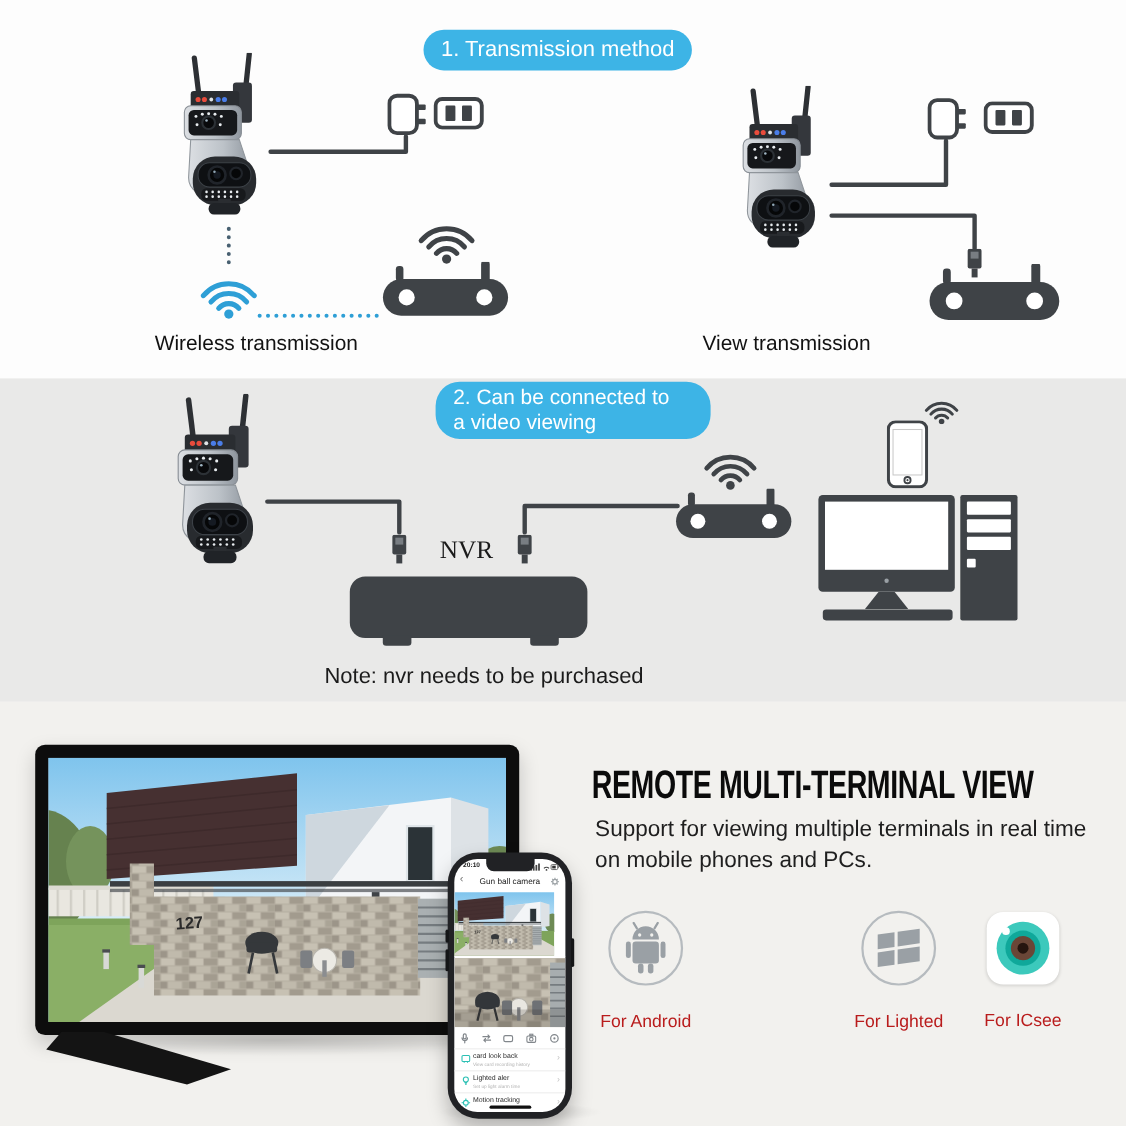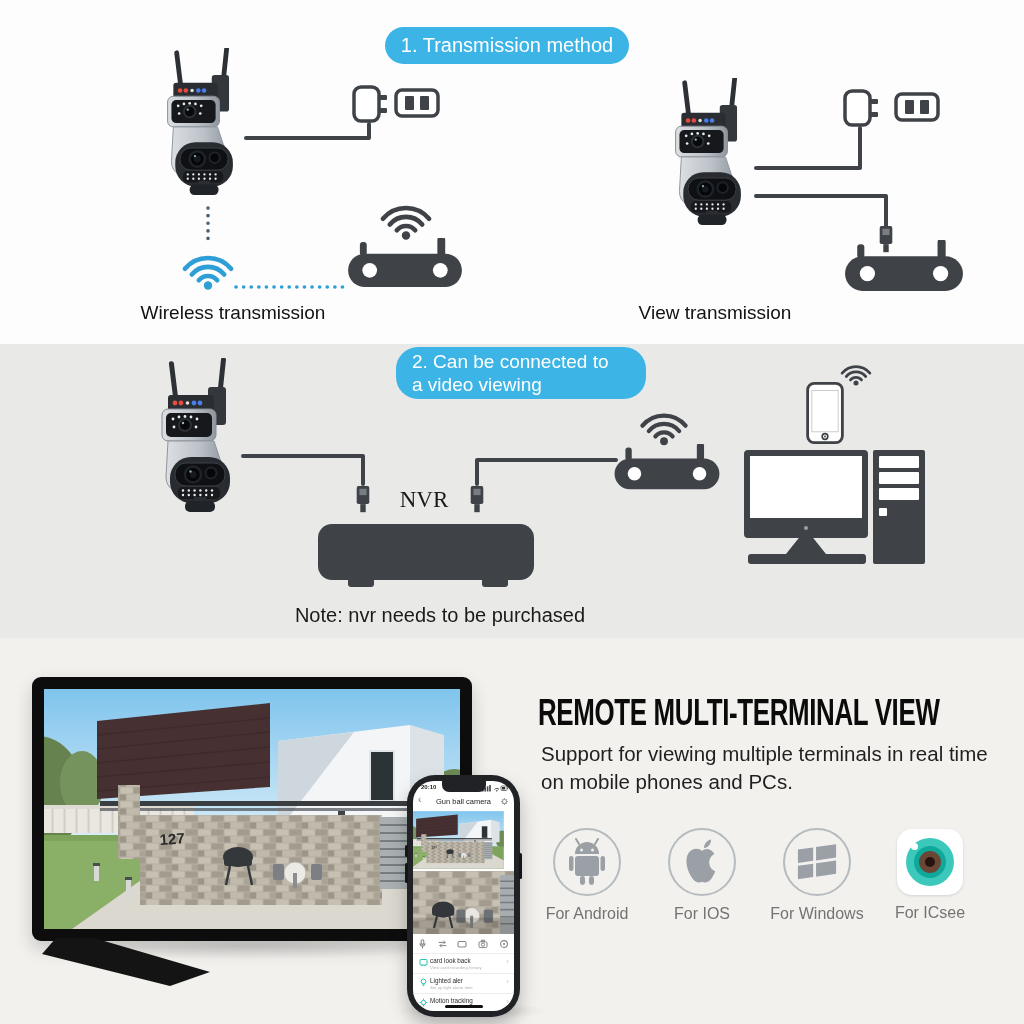--- a/index.html
+++ b/index.html
@@ -15,21 +15,21 @@
   .pill2{padding-left:16px;font-size:19px;line-height:23px;}
   .caption{font-size:19px;color:#121212;text-align:center;}
   .note{font-size:20px;color:#1b1b1b;text-align:center;}
   .nvrlabel{font-size:23px;color:#1b1b1b;text-align:center;font-family:Liberation Serif, serif;}
   .wire{stroke:var(--device_dark);stroke-width:4;fill:none;stroke-linejoin:round;stroke-linecap:round;}
   .dotted{fill:none;stroke-width:3.6;stroke-linecap:round;stroke-dasharray:0.1 7.5;}
   .heading{font-weight:bold;font-size:36px;letter-spacing:-0.5px;color:var(--heading_black);white-space:nowrap;transform:scaleX(.72);transform-origin:left top;}
   .subheading{font-size:20.5px;line-height:28px;color:#1f1f1f;}
   .platform-col{position:absolute;width:100px;text-align:center;}
   .platform-circle{width:68px;height:68px;border:2.5px solid #b6bbbf;border-radius:50%;margin:0 auto;display:flex;align-items:center;justify-content:center;}
-  .platform-label{margin-top:9px;font-size:16px;color:#737373;}
+  .platform-label{margin-top:25px;font-size:16px;color:#b91c1c;}
   .icsee-tile{width:66px;height:66px;background:#fff;border-radius:15px;margin:1px auto 0;position:relative;box-shadow:0 1px 3px rgba(0,0,0,.13);}
   .cc{position:absolute;border-radius:50%;}
   
   #tv{left:32px;top:677px;width:440px;height:264px;background:#0d0d0d;border-radius:9px;position:absolute;box-shadow:0 8px 18px rgba(0,0,0,.18);}
   #tv-screen{position:absolute;left:12px;top:12px;width:416px;height:240px;overflow:hidden;background:#9fd0ee;}
   
   #phone{left:407px;top:775px;width:113px;height:242px;background:#212225;border-radius:28px;padding:6px;position:absolute;box-shadow:0 10px 18px rgba(0,0,0,.25);}
   #phone-screen{position:relative;width:101px;height:230px;background:#fff;border-radius:21px;overflow:hidden;}
   .notch{position:absolute;left:50%;transform:translateX(-50%);top:0;width:44px;height:11px;background:#212225;border-radius:0 0 7px 7px;z-index:5;}
   .sidebtn{position:absolute;width:3px;background:#141517;border-radius:2px;}
@@ -352,42 +352,33 @@
         <rect x="10" y="18" width="24" height="20" rx="3"></rect>
         <rect x="4" y="18" width="4.5" height="15" rx="2.2"></rect>
           <rect x="35.5" y="18" width="4.5" height="15" rx="2.2"></rect>
         <rect x="15" y="38" width="5" height="9" rx="2.4"></rect>
           <rect x="24" y="38" width="5" height="9" rx="2.4"></rect>
       </svg>
     </div>
     <div class="platform-label">For Android</div>
   </div>
 
-  <div class="platform-col" style="left:652px;top:828px">
-    <div class="platform-circle">
-      <svg width="40" height="46" viewBox="0 0 40 46" fill="#9aa0a5">
-        <path d="M22,9 C22,4.5 25.5,1 29,0.5 C29.3,5 26,8.8 22,9 Z"></path>
-        <path d="M20,12 C17,8.5 10,8.8 6.5,14 C2,21 5.5,33 10.5,39.5 C13,42.8 16.5,44.5 20,42.8 C23.5,44.5 27,42.8 29.5,39.5 C31,37.5 32.3,35 33.2,32.3 C29,30.5 26.8,26.5 27.3,22.3 C27.7,19 29.6,16.4 32.4,14.9 C29.5,9.5 23,8.6 20,12 Z"></path>
-      </svg>
-    </div>
-    <div class="platform-label">For IOS</div>
-  </div>
 
   <div class="platform-col" style="left:767px;top:828px">
     <div class="platform-circle">
       <svg width="42" height="42" viewBox="0 0 44 44">
         <g transform="translate(2,9) skewY(-8)" fill="#9aa0a5">
           <rect x="0" y="0" width="16" height="14"></rect>
           <rect x="19" y="0" width="21" height="14"></rect>
           <rect x="0" y="17" width="16" height="14"></rect>
           <rect x="19" y="17" width="21" height="14"></rect>
         </g>
       </svg>
     </div>
-    <div class="platform-label">For Windows</div>
+    <div class="platform-label">For Lighted</div>
   </div>
 
   <div class="platform-col" style="left:880px;top:828px">
     <div class="icsee-tile">
       <div class="cc" style="left:9px;top:9px;width:48px;height:48px;background:var(--icsee_teal)"></div>
       <div class="cc" style="left:17px;top:17px;width:32px;height:32px;background:#0fa89a"></div>
       <div class="cc" style="left:22px;top:22px;width:22px;height:22px;background:#6a4637"></div>
       <div class="cc" style="left:28px;top:28px;width:10px;height:10px;background:#26150f"></div>
       <div class="cc" style="left:14px;top:14px;width:7px;height:7px;background:#fff"></div>
     </div>

